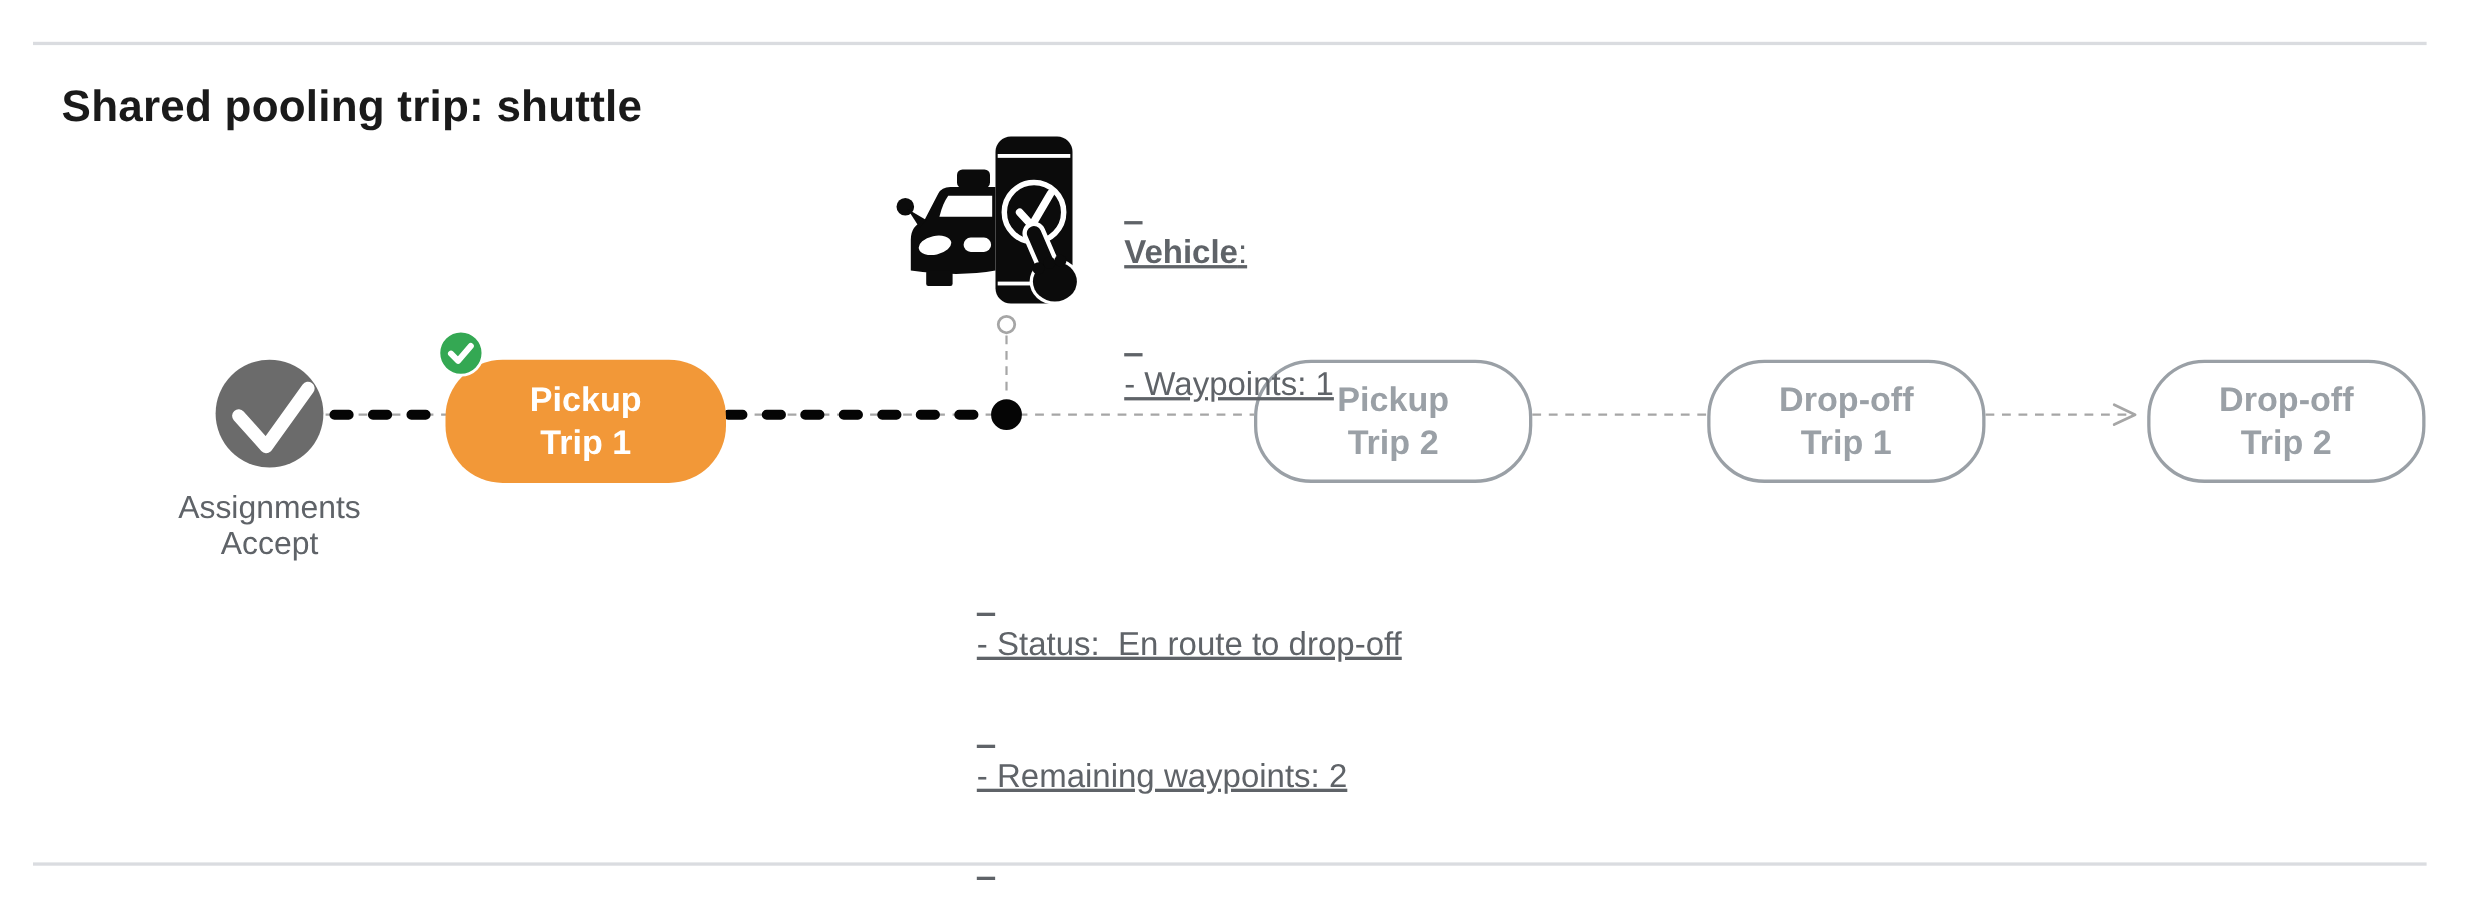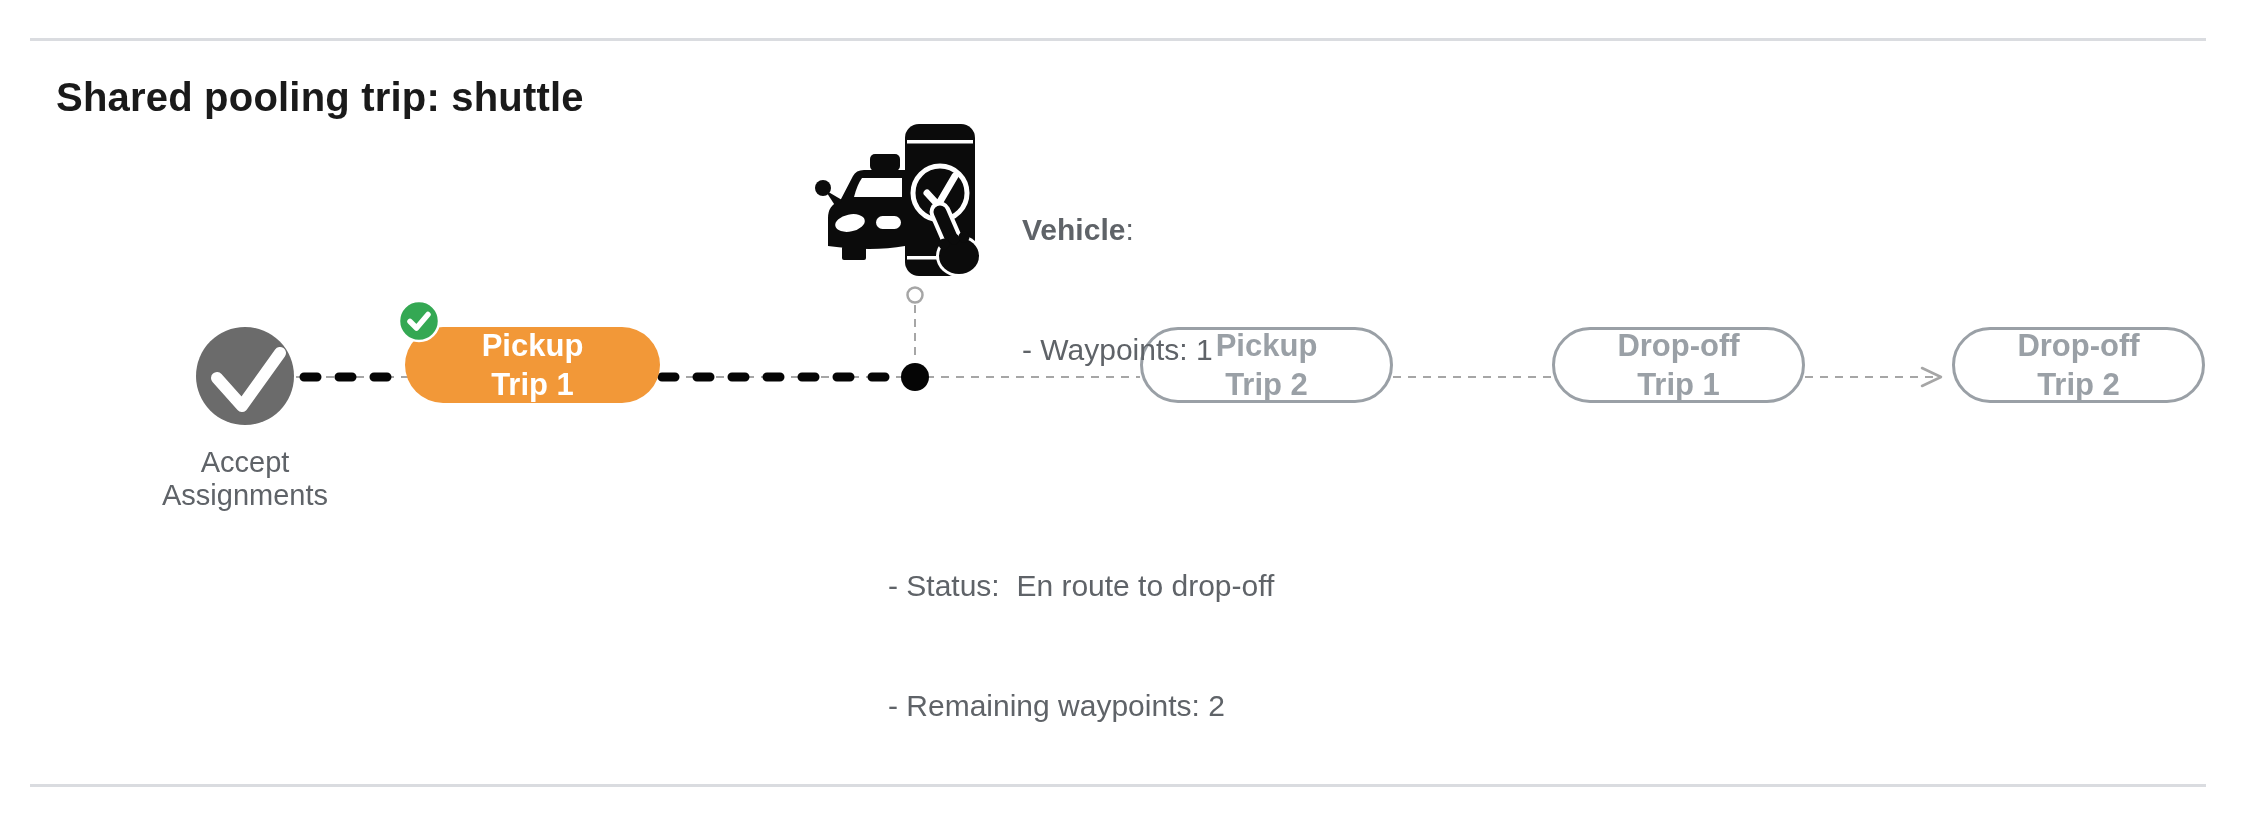--- a/index.html
+++ b/index.html
@@ -12,21 +12,21 @@
   .sep.top{top:38px;}
   .sep.bottom{top:784px;}
   .page-title{
     position:absolute;left:56px;top:48px;
     font-size:40px;font-weight:700;color:#1a1a1a;letter-spacing:.2px;
   }
   .layer{position:absolute;left:0;top:0;width:2245px;height:825px;}
 
   
   .pill{
-    position:absolute;top:327px;height:76px;box-sizing:border-box;
+    position:absolute;top:327px;height:112px;box-sizing:border-box;
     border-radius:52px;display:flex;flex-direction:column;
     align-items:center;justify-content:center;text-align:center;
     font-size:31px;line-height:39px;font-weight:700;
   }
   .pill.active{
     left:405px;width:255px;background:var(--accent-orange,#f29838);color:#ffffff;
   }
   .pill.pending{
     width:253px;background:#ffffff;
     border:3px solid var(--pill-gray,#9aa0a6);color:var(--pill-gray,#9aa0a6);
@@ -39,21 +39,21 @@
   
   .accept-label{
     position:absolute;left:115px;top:446px;width:260px;
     text-align:center;color:var(--text-gray,#5f6368);
     font-size:29px;line-height:33px;font-weight:400;
   }
 
   
   .info{
     position:absolute;color:var(--text-gray,#5f6368);
-    font-size:30px;line-height:40px;white-space:pre-wrap;
+    font-size:30px;line-height:40px;white-space:pre-wrap;text-decoration:underline;
   }
   .info b{font-weight:700;}
   .vehicle-info{left:1022px;top:130px;}
   .trip-info{left:888px;top:486px;}
 
   .vehicle-icon{position:absolute;left:812px;top:112px;width:170px;height:174px;}
 </style>
 </head>
 <body>
 
@@ -113,22 +113,22 @@
     <ellipse cx="147" cy="144" rx="23" ry="21" fill="#ffffff"></ellipse>
     <line x1="128" y1="100" x2="141" y2="130" stroke="#0b0b0b" stroke-width="13" stroke-linecap="round"></line>
     <ellipse cx="147" cy="144" rx="20" ry="18" fill="#0b0b0b"></ellipse>
     <circle cx="132" cy="132" r="5.5" fill="#0b0b0b"></circle>
     <circle cx="142" cy="127" r="5.5" fill="#0b0b0b"></circle>
     <circle cx="152" cy="125" r="5.5" fill="#0b0b0b"></circle>
   </g>
 </svg>
 
 <div class="accept-label">
+  <div>Assignments</div>
   <div>Accept</div>
-  <div>Assignments</div>
 </div>
 
 <div class="pill active">
   <svg class="badge" viewBox="0 0 44 44">
     <circle cx="22" cy="22" r="20" fill="#34a853" stroke="#ffffff" stroke-width="2.5"></circle>
     <path d="M13,22.5 L19.5,29 L31,15.5" stroke="#ffffff" stroke-width="5.5" fill="none" stroke-linecap="round" stroke-linejoin="round"></path>
   </svg>
   <div>Pickup</div>
   <div>Trip 1</div>
 </div>

